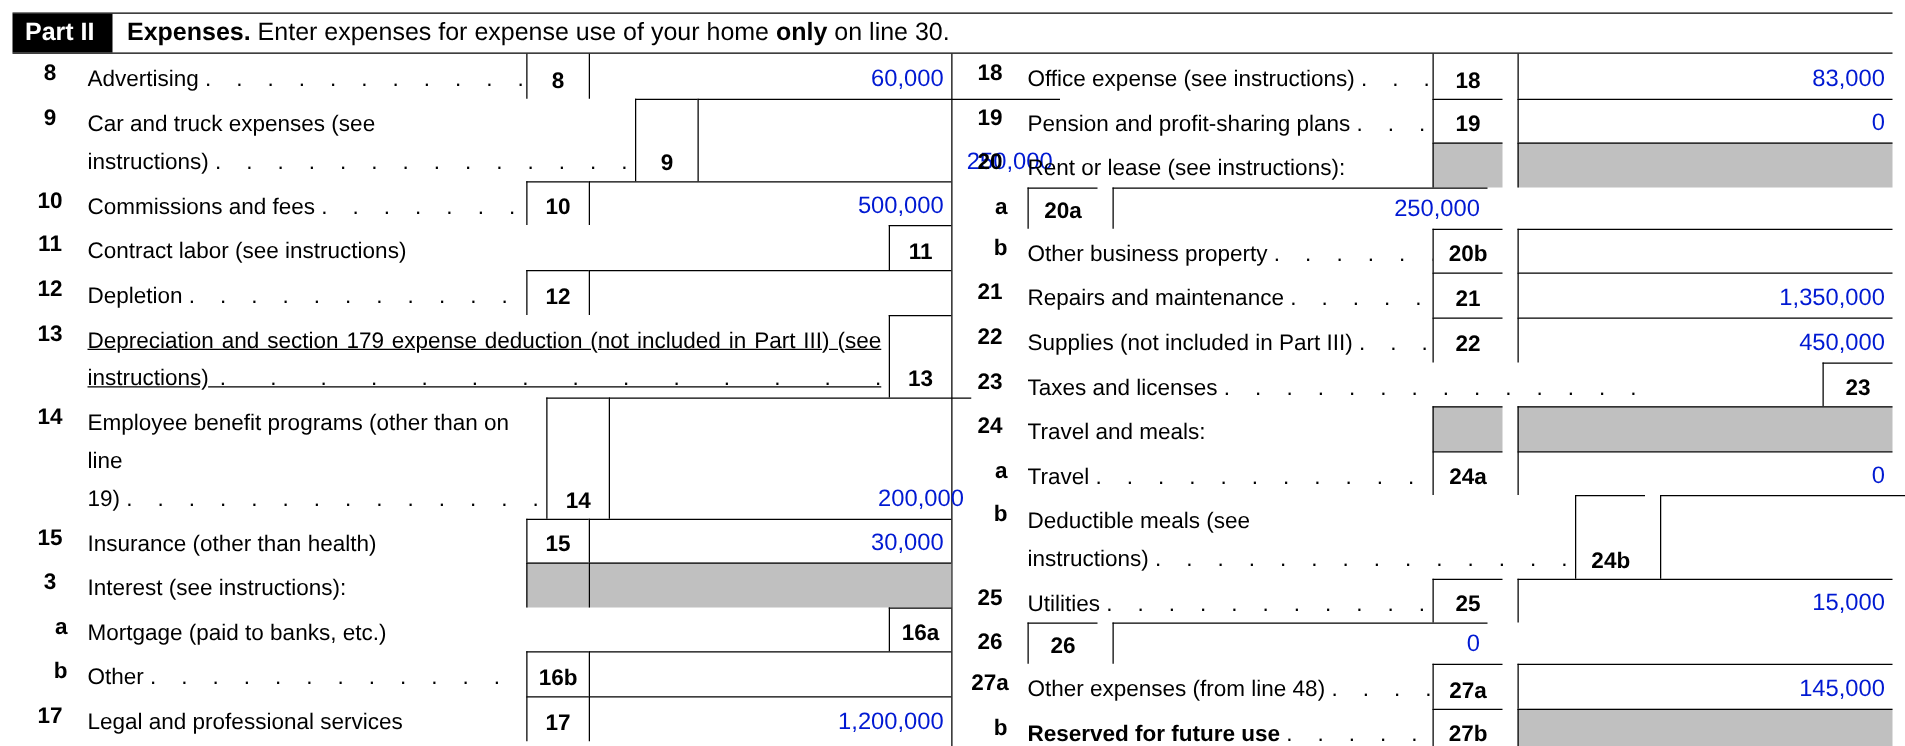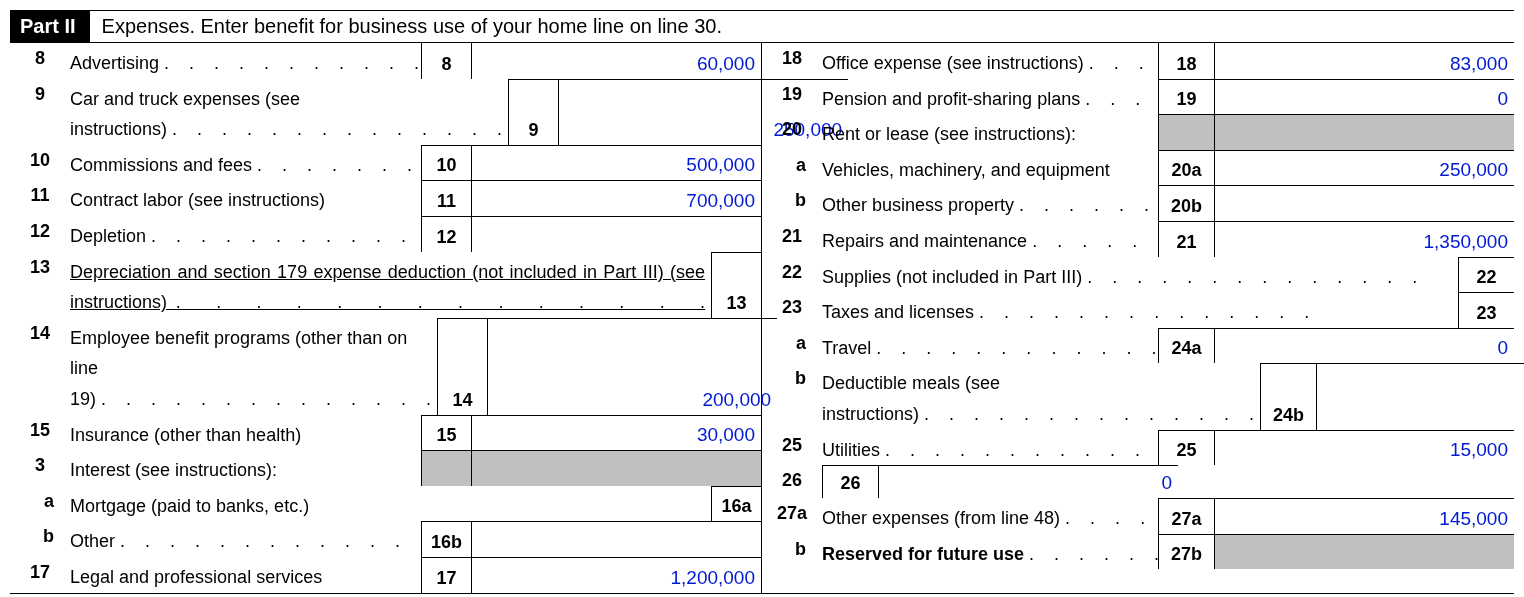--- a/index.html
+++ b/index.html
@@ -28,21 +28,21 @@
     padding: 4px 14px 4px 10px;
     font-size: 20px;
     height: 100%;
     display: flex;
     align-items: center;
   }
   .part-title {
     padding-left: 12px;
     font-size: 20px;
   }
-  .part-title b { font-weight: normal; }
+  .part-title b { font-weight: bold; }
   .columns {
     display: flex;
   }
   .col {
     width: 50%;
   }
   .col-left { border-right: 1px solid #000; }
   .row {
     display: flex;
     align-items: stretch;
@@ -92,31 +92,31 @@
     color: #0019d2;
     padding-right: 6px;
     display: flex;
     align-items: flex-end;
     justify-content: flex-end;
     padding-bottom: 4px;
     font-size: 19px;
   }
   .grey { background: #c0c0c0; }
   .noborder-top .boxno, .noborder-top .amount { border-top: none; }
-  .col-right .amount { width: 300px; }
+  .col-right .amount { width: 300px; margin-left: 12px; }
   .col-right .boxno { width: 56px; }
 </style>
 </head>
 <body>
 
 <div class="form">
   <div class="part-header">
     <div class="part-badge">Part II</div>
     <div class="part-title">
-      <b>Expenses.</b><span> Enter benefit for business use of your home </span><b>line</b><span> on line 30.</span>
+      <b>Expenses.</b><span> Enter expenses for expense use of your home </span><b>only</b><span> on line 30.</span>
     </div>
   </div>
 
   <div class="columns">
     <div class="col col-left" id="col-left">
         <div class="row noborder-top">
           <div class="lineno">8</div>
           <div class="label-wrap">Advertising<span>&nbsp;.&nbsp;&nbsp;&nbsp;&nbsp;.&nbsp;&nbsp;&nbsp;&nbsp;.&nbsp;&nbsp;&nbsp;&nbsp;.&nbsp;&nbsp;&nbsp;&nbsp;.&nbsp;&nbsp;&nbsp;&nbsp;.&nbsp;&nbsp;&nbsp;&nbsp;.&nbsp;&nbsp;&nbsp;&nbsp;.&nbsp;&nbsp;&nbsp;&nbsp;.&nbsp;&nbsp;&nbsp;&nbsp;.&nbsp;&nbsp;&nbsp;&nbsp;.&nbsp;&nbsp;&nbsp;&nbsp;.&nbsp;&nbsp;&nbsp;&nbsp;.&nbsp;&nbsp;&nbsp;&nbsp;.</span></div>
           <div class="boxno">8</div>
           <div class="amount">60,000</div>
@@ -130,21 +130,20 @@
         <div class="row">
           <div class="lineno">10</div>
           <div class="label-wrap">Commissions and fees<span>&nbsp;.&nbsp;&nbsp;&nbsp;&nbsp;.&nbsp;&nbsp;&nbsp;&nbsp;.&nbsp;&nbsp;&nbsp;&nbsp;.&nbsp;&nbsp;&nbsp;&nbsp;.&nbsp;&nbsp;&nbsp;&nbsp;.&nbsp;&nbsp;&nbsp;&nbsp;.&nbsp;&nbsp;&nbsp;&nbsp;.&nbsp;&nbsp;&nbsp;&nbsp;.&nbsp;&nbsp;&nbsp;&nbsp;.&nbsp;&nbsp;&nbsp;&nbsp;.&nbsp;&nbsp;&nbsp;&nbsp;.&nbsp;&nbsp;&nbsp;&nbsp;.&nbsp;&nbsp;&nbsp;&nbsp;.</span></div>
           <div class="boxno">10</div>
           <div class="amount">500,000</div>
         </div>
         <div class="row">
           <div class="lineno">11</div>
           <div class="label">Contract labor (see instructions)</div>
           <div class="boxno">11</div>
-          <div class="amount">700,000</div>
         </div>
         <div class="row">
           <div class="lineno">12</div>
           <div class="label-wrap">Depletion<span>&nbsp;.&nbsp;&nbsp;&nbsp;&nbsp;.&nbsp;&nbsp;&nbsp;&nbsp;.&nbsp;&nbsp;&nbsp;&nbsp;.&nbsp;&nbsp;&nbsp;&nbsp;.&nbsp;&nbsp;&nbsp;&nbsp;.&nbsp;&nbsp;&nbsp;&nbsp;.&nbsp;&nbsp;&nbsp;&nbsp;.&nbsp;&nbsp;&nbsp;&nbsp;.&nbsp;&nbsp;&nbsp;&nbsp;.&nbsp;&nbsp;&nbsp;&nbsp;.&nbsp;&nbsp;&nbsp;&nbsp;.&nbsp;&nbsp;&nbsp;&nbsp;.&nbsp;&nbsp;&nbsp;&nbsp;.</span></div>
           <div class="boxno">12</div>
           <div class="amount"></div>
         </div>
         <div class="row">
           <div class="lineno">13</div>
           <div class="label justify" style="white-space: normal; overflow: visible;">Depreciation and section 179 expense deduction (not included in Part III) (see instructions)<span>&nbsp;.&nbsp;&nbsp;&nbsp;&nbsp;.&nbsp;&nbsp;&nbsp;&nbsp;.&nbsp;&nbsp;&nbsp;&nbsp;.&nbsp;&nbsp;&nbsp;&nbsp;.&nbsp;&nbsp;&nbsp;&nbsp;.&nbsp;&nbsp;&nbsp;&nbsp;.&nbsp;&nbsp;&nbsp;&nbsp;.&nbsp;&nbsp;&nbsp;&nbsp;.&nbsp;&nbsp;&nbsp;&nbsp;.&nbsp;&nbsp;&nbsp;&nbsp;.&nbsp;&nbsp;&nbsp;&nbsp;.&nbsp;&nbsp;&nbsp;&nbsp;.&nbsp;&nbsp;&nbsp;&nbsp;.</span></div>
@@ -200,45 +199,51 @@
           <div class="amount">0</div>
         </div>
         <div class="row">
           <div class="lineno">20</div>
           <div class="label">Rent or lease (see instructions):</div>
           <div class="boxno grey"></div>
           <div class="amount grey"></div>
         </div>
         <div class="row">
           <div class="lineno sub">a</div>
-          <div class="label">Vehicles, machinery, and equipment</div>
           <div class="boxno">20a</div>
           <div class="amount">250,000</div>
         </div>
         <div class="row">
           <div class="lineno sub">b</div>
           <div class="label-wrap">Other business property<span>&nbsp;.&nbsp;&nbsp;&nbsp;&nbsp;.&nbsp;&nbsp;&nbsp;&nbsp;.&nbsp;&nbsp;&nbsp;&nbsp;.&nbsp;&nbsp;&nbsp;&nbsp;.&nbsp;&nbsp;&nbsp;&nbsp;.&nbsp;&nbsp;&nbsp;&nbsp;.&nbsp;&nbsp;&nbsp;&nbsp;.&nbsp;&nbsp;&nbsp;&nbsp;.&nbsp;&nbsp;&nbsp;&nbsp;.&nbsp;&nbsp;&nbsp;&nbsp;.&nbsp;&nbsp;&nbsp;&nbsp;.&nbsp;&nbsp;&nbsp;&nbsp;.&nbsp;&nbsp;&nbsp;&nbsp;.</span></div>
           <div class="boxno">20b</div>
           <div class="amount"></div>
         </div>
         <div class="row">
           <div class="lineno">21</div>
           <div class="label-wrap">Repairs and maintenance<span>&nbsp;.&nbsp;&nbsp;&nbsp;&nbsp;.&nbsp;&nbsp;&nbsp;&nbsp;.&nbsp;&nbsp;&nbsp;&nbsp;.&nbsp;&nbsp;&nbsp;&nbsp;.&nbsp;&nbsp;&nbsp;&nbsp;.&nbsp;&nbsp;&nbsp;&nbsp;.&nbsp;&nbsp;&nbsp;&nbsp;.&nbsp;&nbsp;&nbsp;&nbsp;.&nbsp;&nbsp;&nbsp;&nbsp;.&nbsp;&nbsp;&nbsp;&nbsp;.&nbsp;&nbsp;&nbsp;&nbsp;.&nbsp;&nbsp;&nbsp;&nbsp;.&nbsp;&nbsp;&nbsp;&nbsp;.</span></div>
           <div class="boxno">21</div>
           <div class="amount">1,350,000</div>
         </div>
         <div class="row">
           <div class="lineno">22</div>
           <div class="label-wrap">Supplies (not included in Part III)<span>&nbsp;.&nbsp;&nbsp;&nbsp;&nbsp;.&nbsp;&nbsp;&nbsp;&nbsp;.&nbsp;&nbsp;&nbsp;&nbsp;.&nbsp;&nbsp;&nbsp;&nbsp;.&nbsp;&nbsp;&nbsp;&nbsp;.&nbsp;&nbsp;&nbsp;&nbsp;.&nbsp;&nbsp;&nbsp;&nbsp;.&nbsp;&nbsp;&nbsp;&nbsp;.&nbsp;&nbsp;&nbsp;&nbsp;.&nbsp;&nbsp;&nbsp;&nbsp;.&nbsp;&nbsp;&nbsp;&nbsp;.&nbsp;&nbsp;&nbsp;&nbsp;.&nbsp;&nbsp;&nbsp;&nbsp;.</span></div>
           <div class="boxno">22</div>
+          <div class="amount">450,000</div>
         </div>
         <div class="row">
           <div class="lineno">23</div>
           <div class="label-wrap">Taxes and licenses<span>&nbsp;.&nbsp;&nbsp;&nbsp;&nbsp;.&nbsp;&nbsp;&nbsp;&nbsp;.&nbsp;&nbsp;&nbsp;&nbsp;.&nbsp;&nbsp;&nbsp;&nbsp;.&nbsp;&nbsp;&nbsp;&nbsp;.&nbsp;&nbsp;&nbsp;&nbsp;.&nbsp;&nbsp;&nbsp;&nbsp;.&nbsp;&nbsp;&nbsp;&nbsp;.&nbsp;&nbsp;&nbsp;&nbsp;.&nbsp;&nbsp;&nbsp;&nbsp;.&nbsp;&nbsp;&nbsp;&nbsp;.&nbsp;&nbsp;&nbsp;&nbsp;.&nbsp;&nbsp;&nbsp;&nbsp;.</span></div>
           <div class="boxno">23</div>
+        </div>
+        <div class="row">
+          <div class="lineno">24</div>
+          <div class="label">Travel and meals:</div>
+          <div class="boxno grey"></div>
+          <div class="amount grey"></div>
         </div>
         <div class="row">
           <div class="lineno sub">a</div>
           <div class="label-wrap">Travel<span>&nbsp;.&nbsp;&nbsp;&nbsp;&nbsp;.&nbsp;&nbsp;&nbsp;&nbsp;.&nbsp;&nbsp;&nbsp;&nbsp;.&nbsp;&nbsp;&nbsp;&nbsp;.&nbsp;&nbsp;&nbsp;&nbsp;.&nbsp;&nbsp;&nbsp;&nbsp;.&nbsp;&nbsp;&nbsp;&nbsp;.&nbsp;&nbsp;&nbsp;&nbsp;.&nbsp;&nbsp;&nbsp;&nbsp;.&nbsp;&nbsp;&nbsp;&nbsp;.&nbsp;&nbsp;&nbsp;&nbsp;.&nbsp;&nbsp;&nbsp;&nbsp;.&nbsp;&nbsp;&nbsp;&nbsp;.</span></div>
           <div class="boxno">24a</div>
           <div class="amount">0</div>
         </div>
         <div class="row">
           <div class="lineno sub">b</div>
           <div class="label" style="white-space: normal;">Deductible meals (see instructions)<span>&nbsp;.&nbsp;&nbsp;&nbsp;&nbsp;.&nbsp;&nbsp;&nbsp;&nbsp;.&nbsp;&nbsp;&nbsp;&nbsp;.&nbsp;&nbsp;&nbsp;&nbsp;.&nbsp;&nbsp;&nbsp;&nbsp;.&nbsp;&nbsp;&nbsp;&nbsp;.&nbsp;&nbsp;&nbsp;&nbsp;.&nbsp;&nbsp;&nbsp;&nbsp;.&nbsp;&nbsp;&nbsp;&nbsp;.&nbsp;&nbsp;&nbsp;&nbsp;.&nbsp;&nbsp;&nbsp;&nbsp;.&nbsp;&nbsp;&nbsp;&nbsp;.&nbsp;&nbsp;&nbsp;&nbsp;.</span></div>

